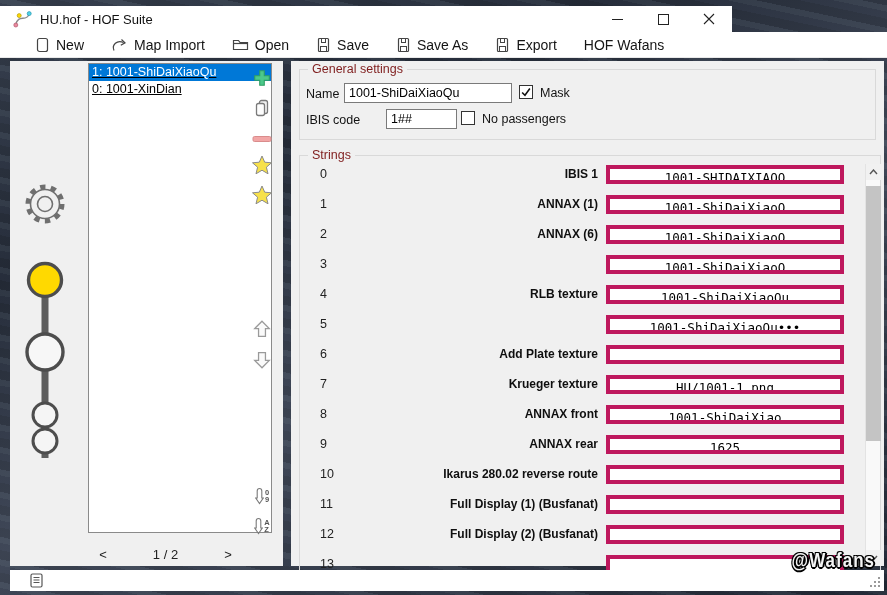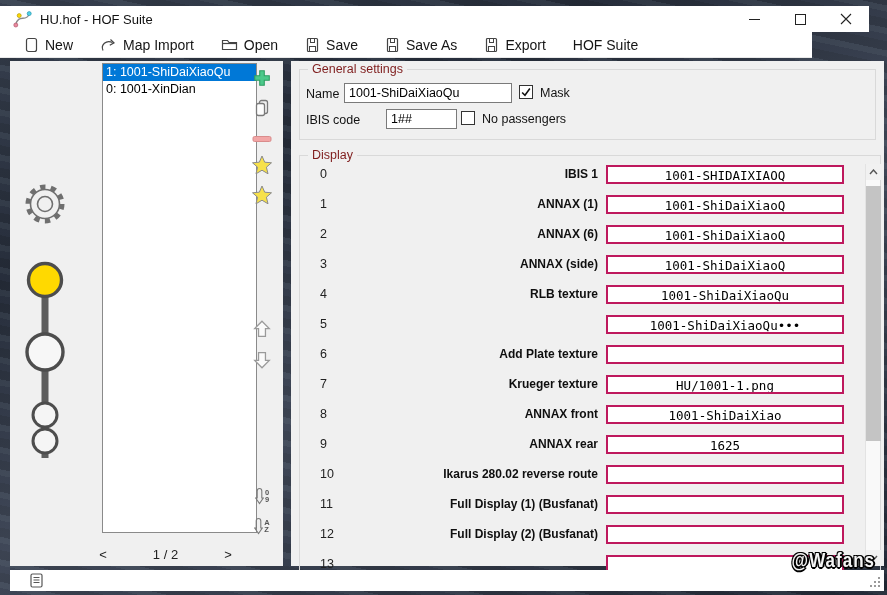--- a/index.html
+++ b/index.html
@@ -3,37 +3,37 @@
 <meta charset="utf-8">
 <style>
   * { margin:0; padding:0; box-sizing:border-box; }
   html,body { width:887px; height:595px; overflow:hidden;
     font-family:"Liberation Sans", sans-serif; background:#222; }
   #stage { position:relative; width:887px; height:595px;
     background:linear-gradient(155deg,#46506077 0%,#232a3677 28%,#59627477 55%,#1d232e77 100%),
                repeating-linear-gradient(12deg,#2a3140 0 7px,#39424f 7px 13px,#222833 13px 22px);
   }
   
-  .titlebar { position:absolute; left:0; top:6px; width:869px; height:26px; background:#fff;
+  .titlebar { position:absolute; left:0; top:6px; width:732px; height:26px; background:#fff;
     display:flex; align-items:center; }
   .titlebar .appicon { margin-left:13px; width:19px; height:19px; }
   .titlebar .title { margin-left:8px; font-size:13px; color:#111; }
   .winbtns { position:absolute; right:0; top:0; height:26px; display:flex; }
   .winbtn { width:46px; height:26px; display:flex; align-items:center; justify-content:center; }
   
-  .toolbar { position:absolute; left:0; top:32px; width:812px; height:26px; background:#fff;
-    display:flex; align-items:center; padding-left:24px; gap:27px; border-bottom:1px solid #e9e9e9;}
+  .toolbar { position:absolute; left:0; top:32px; width:887px; height:26px; background:#fff;
+    display:flex; align-items:center; padding-left:35px; gap:27px; border-bottom:1px solid #e9e9e9;}
   .tbitem { display:flex; align-items:center; gap:6px; font-size:14px; color:#151515; cursor:default;}
   
   .panel { position:absolute; top:61px; height:505px; background:#f0f0f0; }
   #left-panel { left:10px; width:273px; }
   #right-panel { left:291px; width:593px; }
   
-  .listbox { position:absolute; left:92px; top:2px; width:155px; height:470px;
-    background:#fff; border:1px solid #8a8a8a; overflow:hidden; }
+  .listbox { position:absolute; left:78px; top:2px; width:184px; height:470px;
+    background:#fff; border:1px solid #8a8a8a; overflow:hidden;text-decoration:underline; }
   .li { height:17px; line-height:17px; font-size:12.5px; padding-left:3px; color:#000;
     white-space:nowrap; }
   .li.selected { background:var(--selection); color:#fff; }
   .pager { position:absolute; left:78px; top:486px; width:155px; height:15px;
     display:flex; align-items:center; font-size:13px; color:#222; }
   .pager .pbtn { width:30px; text-align:center; }
   .pager .plabel { flex:1; text-align:center; }
   .actioncol .act { position:absolute; left:240px; width:24px; height:24px;
     display:flex; align-items:center; justify-content:center; }
   .sorticon { display:flex; align-items:center; gap:1px; }
@@ -49,21 +49,21 @@
   input.win { position:absolute; border:1px solid #7a7a7a; background:#fff; font-size:12.5px;
     padding:0 4px; font-family:"Liberation Sans",sans-serif; color:#000; height:20px; }
   .cb { position:absolute; width:14px; height:14px; border:1px solid #333; background:#fff; }
   
   #strings-rows { position:absolute; left:8px; top:3px; width:532px; }
   .srow { height:30px; display:grid; grid-template-columns:30px 248px 8px 238px;
     align-items:center; padding-left:12px; }
   .srow .num { font-size:12.5px; color:#222; }
   .srow .slabel { font-size:12px; font-weight:600; color:#0f0f0f; text-align:right;
     white-space:nowrap; }
-  .srow .sinput { grid-column:4; height:19px; border:2px solid #be185d; background:#fff;
+  .srow .sinput { grid-column:4; height:19px; border:4px solid #be185d; background:#fff;
     font-family:"DejaVu Sans Mono", monospace; font-size:12.5px; text-align:center;
     line-height:17px; color:#000; overflow:hidden; white-space:nowrap; }
   
   .vscroll { position:absolute; right:0; top:8px; width:15px; height:402px; background:#f9f9f9;
     border-left:1px solid #e3e3e3; }
   .vscroll .sbtn { position:absolute; left:0; width:15px; height:16px; background:#f1f1f1;
     display:flex; align-items:center; justify-content:center; }
   .vscroll .sbtn.up { top:0; } .vscroll .sbtn.down { bottom:0; }
   .vscroll .thumb { position:absolute; left:0; top:22px; width:15px; height:255px; background:#c4c4c4; }
   
@@ -149,21 +149,21 @@
     </div>
     <div class="tbitem">
       <svg width="15" height="16" viewBox="0 0 15 16">
         <rect x="2.5" y="1.5" width="10" height="13" rx="1" fill="none" stroke="#444" stroke-width="1.2"></rect>
         <rect x="5.5" y="1.5" width="4" height="4" fill="none" stroke="#444" stroke-width="1"></rect>
         <rect x="4.5" y="9.5" width="6" height="5" fill="none" stroke="#444" stroke-width="1"></rect>
       </svg>
       <span>Export</span>
     </div>
     <div class="tbitem">
-      <span>HOF Suite</span>
+      <span>HOF Wafans</span>
     </div>
   </div>
 
   <div class="panel" id="left-panel">
 
     <svg style="position:absolute;left:7px;top:114px;" width="56" height="290" viewBox="0 0 56 290">
       <g>
         <circle cx="28" cy="29" r="17" fill="none" stroke="#6f6f6f" stroke-width="5" stroke-dasharray="5.3 5.38"></circle>
         <circle cx="28" cy="29" r="14.5" fill="#f0f0f0" stroke="#6f6f6f" stroke-width="1.6"></circle>
         <circle cx="28" cy="29" r="7.5" fill="none" stroke="#6f6f6f" stroke-width="1.6"></circle>
@@ -263,21 +263,21 @@
       <span class="field-label" style="left:240px; top:16px;">Mask</span>
       <span class="field-label" style="left:6px; top:43px;">IBIS code</span>
       <input class="win" style="left: 86px; top: 39px; width: 71px;" readonly="" value="1##">
       <span class="cb" style="left:161px; top:41px;">
         
       </span>
       <span class="field-label" style="left:182px; top:42px;">No passengers</span>
     </div>
 
     <div class="groupbox" id="gb-strings">
-      <span class="gtitle">Display</span>
+      <span class="gtitle">Strings</span>
 
       <div id="strings-rows">
 
           <div class="srow">
             <span class="num">0</span>
             <span class="slabel">IBIS 1</span>
             <span></span>
             <div class="sinput">1001-SHIDAIXIAOQ</div>
           </div>
 
@@ -290,21 +290,20 @@
 
           <div class="srow">
             <span class="num">2</span>
             <span class="slabel">ANNAX (6)</span>
             <span></span>
             <div class="sinput">1001-ShiDaiXiaoQ</div>
           </div>
 
           <div class="srow">
             <span class="num">3</span>
-            <span class="slabel">ANNAX (side)</span>
             <span></span>
             <div class="sinput">1001-ShiDaiXiaoQ</div>
           </div>
 
           <div class="srow">
             <span class="num">4</span>
             <span class="slabel">RLB texture</span>
             <span></span>
             <div class="sinput">1001-ShiDaiXiaoQu</div>
           </div>

